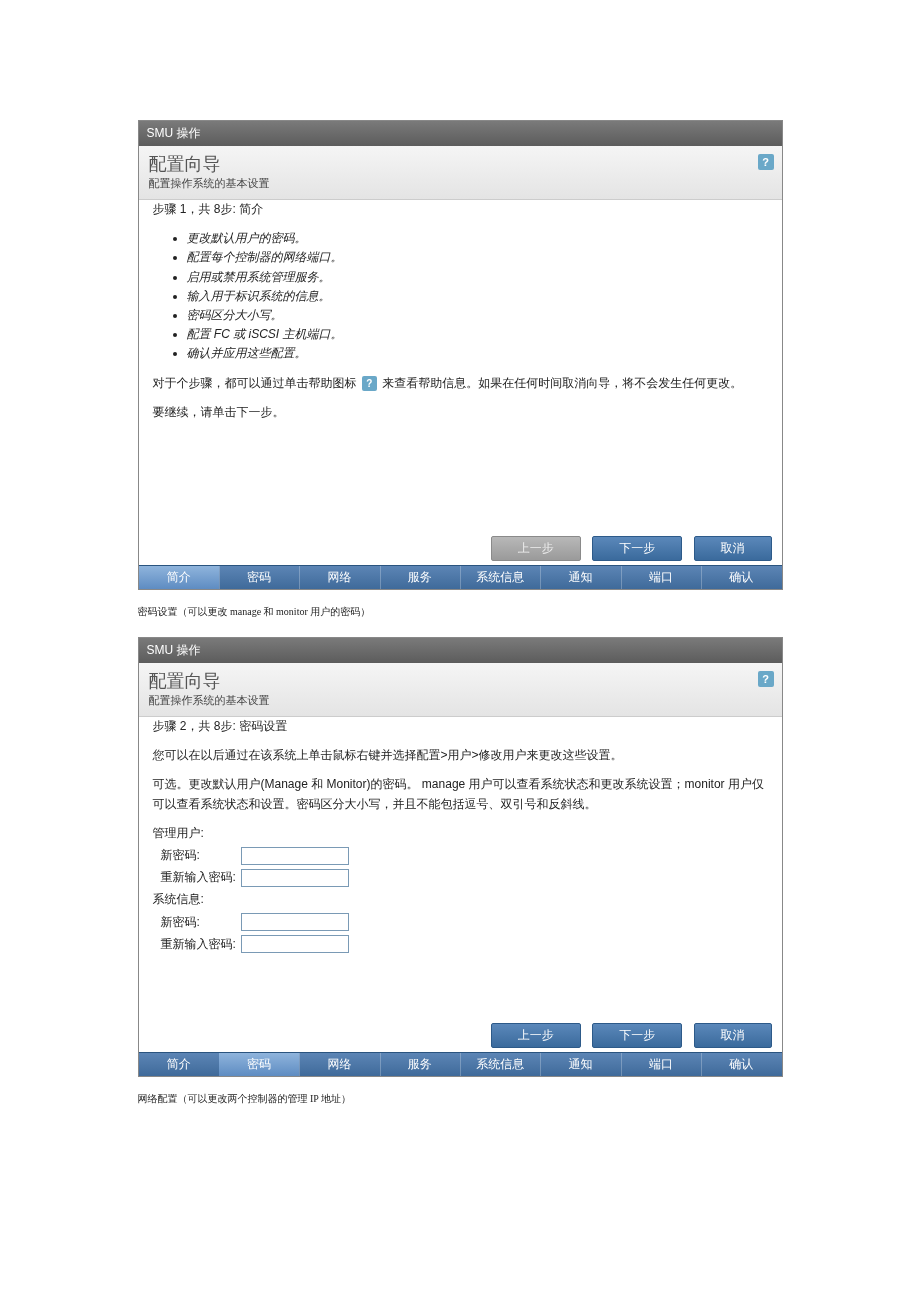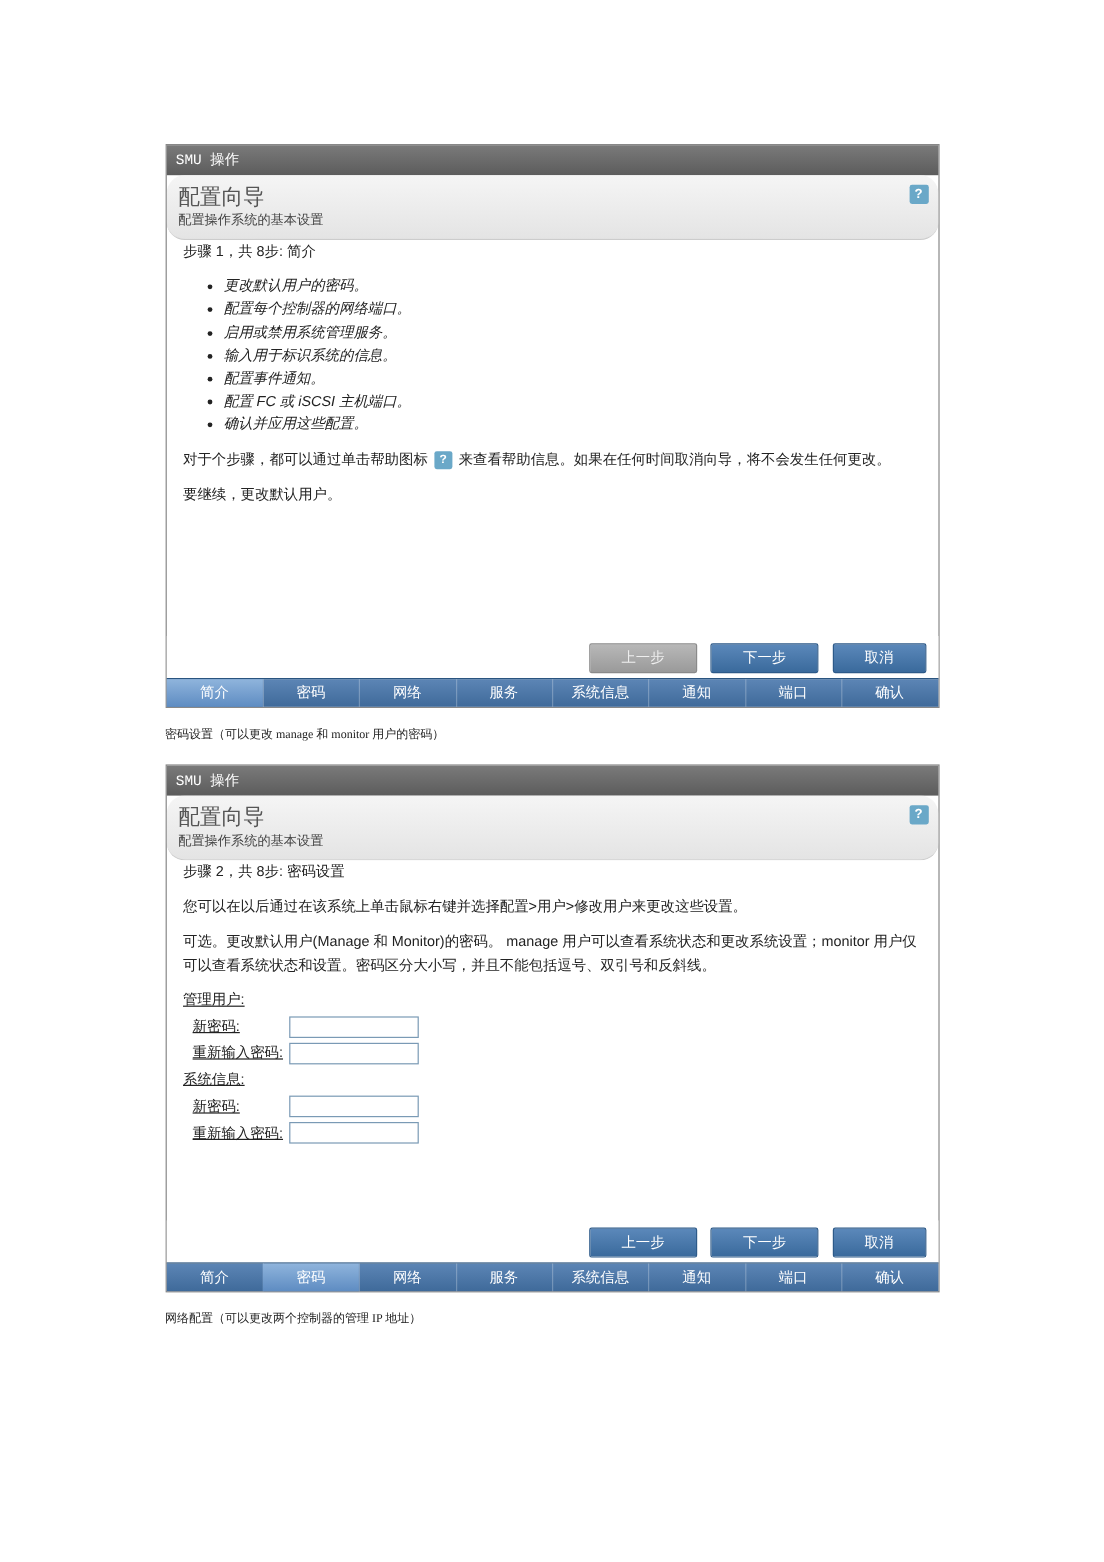--- a/index.html
+++ b/index.html
@@ -1,28 +1,28 @@
 <!DOCTYPE html>
 <html><head>
 <meta charset="utf-8">
 <style>
   * { box-sizing: border-box; margin: 0; padding: 0; }
   body { background: #fff; font-family: Arial, "Microsoft YaHei", sans-serif; font-size: 12px; color: #333; }
   .page { width: 920px; margin: 0 auto; padding-top: 120px; }
   .panel { width: 645px; margin: 0 auto 15px auto; border: 1px solid #888; background: #fff; }
-  .titlebar { background: linear-gradient(#7a7a7a,#5c5c5c); color: #fff; font-size: 12px; padding: 4px 8px; font-family: Liberation Mono, monospace; }
-  .header { background: linear-gradient(#f5f5f5,#e4e4e4); padding: 6px 10px 8px 10px; position: relative; border-bottom: 1px solid #ccc; border-radius: 15px; }
+  .titlebar { background: linear-gradient(#7a7a7a,#5c5c5c); color: #fff; font-size: 12px; padding: 4px 8px; }
+  .header { background: linear-gradient(#f5f5f5,#e4e4e4); padding: 6px 10px 8px 10px; position: relative; border-bottom: 1px solid #ccc; }
   .header-title { font-size: 18px; color: #555; font-weight: normal; }
   .header-sub { font-size: 11px; color: #444; }
   .help-icon { position: absolute; right: 8px; top: 8px; width: 16px; height: 16px; background: #6aa8c8; color: #fff; font-size: 11px; font-weight: bold; text-align: center; line-height: 16px; border-radius: 2px; cursor: pointer; }
   .help-inline { display: inline-block; width: 15px; height: 15px; background: #6aa8c8; color: #fff; font-size: 10px; font-weight: bold; text-align: center; line-height: 15px; border-radius: 2px; vertical-align: middle; margin: 0 2px; }
   .content { padding: 0 14px; min-height: 330px; font-size: 12px; color: #222; line-height: 1.6; }
   .content ul { margin: 6px 0 10px 34px; font-style: italic; }
   .content p { margin-bottom: 10px; }
-  .form-row { display: flex; align-items: center; margin: 3px 0 3px 8px; text-decoration: underline; }
+  .form-row { display: flex; align-items: center; margin: 3px 0 3px 8px; }
   .form-row.section { margin-left: 0; }
   .form-label { width: 80px; text-align: left; font-size: 12px; }
   .form-input { width: 108px; height: 18px; border: 1px solid #7a9ab5; background: #fff; padding: 0 3px; font-size: 12px; }
   .btnbar { text-align: right; padding: 6px 10px 4px 10px; background: #fff; }
   .btn { display: inline-block; min-width: 58px; padding: 3px 26px; margin-left: 8px; font-size: 12px; color: #fff; text-align: center; background: linear-gradient(#5b88ba,#3a6a9c); border: 1px solid #2d5a89; border-radius: 2px; cursor: pointer; }
   .btn.disabled { background: linear-gradient(#b8b8b8,#9a9a9a); border-color: #8a8a8a; color: #eee; cursor: default; }
   .steps { display: flex; background: linear-gradient(#5c85b5,#3f6a9a); border-top: 1px solid #2a547f; }
   .step { flex: 1; text-align: center; color: #fff; font-size: 12px; padding: 3px 0; position: relative; cursor: pointer; }
   .step.active { background: linear-gradient(#8fb4dc,#5e8cc2); }
   .step:not(:last-child)::after { content: ""; position: absolute; right: -1px; top: 0; bottom: 0; width: 0; border-left: 1px solid rgba(255,255,255,0.25); }
@@ -40,30 +40,30 @@
       <div class="header-sub">配置操作系统的基本设置</div>
       <div class="help-icon">?</div>
     </div>
     <div class="content">
       <p>步骤 1，共 8步: 简介</p>
       <ul>
         <li>更改默认用户的密码。</li>
         <li>配置每个控制器的网络端口。</li>
         <li>启用或禁用系统管理服务。</li>
         <li>输入用于标识系统的信息。</li>
-        <li>配置事件通知。</li>
+        <li>密码区分大小写。</li>
         <li>配置 FC 或 iSCSI 主机端口。</li>
         <li>确认并应用这些配置。</li>
       </ul>
       <p>
         <span>对于个步骤，都可以通过单击帮助图标</span>
         <span class="help-inline">?</span>
         <span>来查看帮助信息。如果在任何时间取消向导，将不会发生任何更改。</span>
       </p>
-      <p>要继续，更改默认用户。</p>
+      <p>要继续，请单击下一步。</p>
     </div>
     <div class="btnbar">
       <span class="btn disabled">上一步</span>
       <span class="btn">下一步</span>
       <span class="btn">取消</span>
     </div>
     <div class="steps">
       <div class="step active">简介</div>
       <div class="step">密码</div>
       <div class="step">网络</div>

